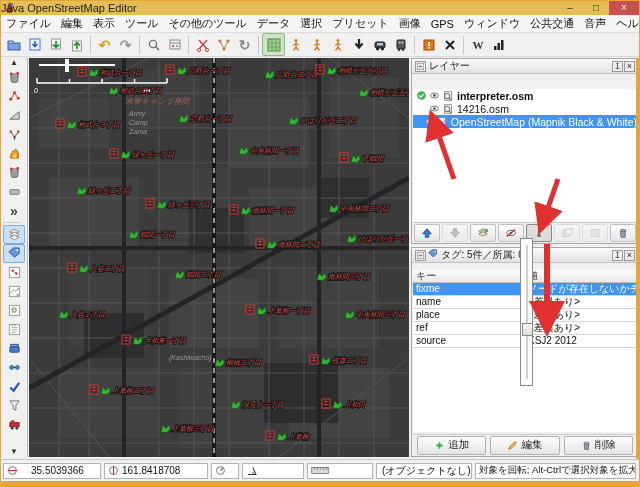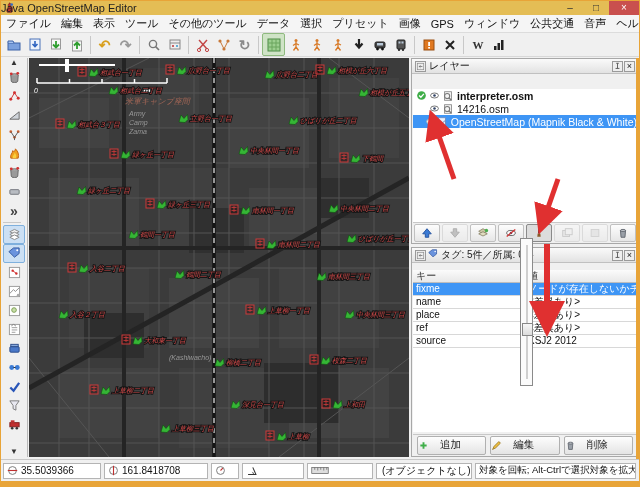--- a/index.html
+++ b/index.html
@@ -46,21 +46,21 @@
   .lybtn.disabled{opacity:.45;}
   .lybtn.pressed{background:#dcdcdc;border-color:#8a8a8a;}
   
   #tags-table{position:absolute;left:1px;top:22px;width:224px;bottom:24px;background:#fff;font-size:10px;color:#111;overflow:hidden;}
   .trow{display:flex;height:12px;line-height:12px;border-bottom:1px solid #d8d8d8;}
   .trow.header{background:linear-gradient(#fbfbfb,#e8e8e8);border-bottom:1px solid #bdbdbd;color:#333;}
   .trow.selected{background:#3e95f5;color:#fff;}
   .tc-key{width:108px;padding-left:3px;border-right:1px solid #d0d0d0;overflow:hidden;white-space:nowrap;}
   .tc-val{flex:1;padding-left:3px;overflow:hidden;white-space:nowrap;}
   #tags-buttons{position:absolute;left:1px;bottom:1px;width:224px;height:21px;display:flex;align-items:center;justify-content:space-between;background:#f0f0f0;border-top:1px solid #c8c8c8;padding:0 2px;box-sizing:border-box;}
-  .tagbtn{flex:1;height:17px;margin:16px 2px;border:1px solid #b0b0b0;background:linear-gradient(#fdfdfd,#e4e4e4);border-radius:2px;font-size:10.5px;display:flex;align-items:center;gap:11px;color:#222;}
+  .tagbtn{flex:1;height:17px;margin:16px 2px;border:1px solid #b0b0b0;background:linear-gradient(#fdfdfd,#e4e4e4);border-radius:2px;font-size:10.5px;display:flex;align-items:center;justify-content:center;gap:3px;color:#222;}
   
   #opacity-slider{position:absolute;left:519px;top:237px;width:13px;height:148px;background:#fbfbfb;border:1px solid #8a8a8a;box-sizing:border-box;z-index:40;}
   #opacity-groove{position:absolute;left:5px;top:6px;width:2px;bottom:6px;background:#cfcfcf;}
   #opacity-handle{position:absolute;left:1px;top:84px;width:9px;height:11px;background:linear-gradient(#f8f8f8,#dcdcdc);border:1px solid #888;}
   
   #annotations{position:absolute;left:0;top:0;width:640px;height:487px;pointer-events:none;z-index:50;}
   
   #statusbar{position:absolute;left:0;top:458px;width:640px;height:22px;background:#f0f0f0;border-top:1px solid #c8c8c8;display:flex;align-items:center;font-size:10px;color:#111;padding:0 2px;box-sizing:border-box;}
   .sseg{height:16px;background:#fff;border:1px solid #b4b4b4;display:flex;align-items:center;padding:0 3px;margin-right:3px;white-space:nowrap;overflow:hidden;box-sizing:border-box;}
   #bottomstrip{position:absolute;left:0;top:480px;width:640px;height:7px;background:#e8a438;}
@@ -841,21 +841,21 @@
     <line x1="557" y1="178" x2="541" y2="224" stroke="#e03030" stroke-width="5" marker-end="url(#ah)"></line>
     <line x1="546" y1="243" x2="546" y2="324" stroke="#e03030" stroke-width="6" marker-end="url(#ah)"></line>
   </svg>
 
   <div id="statusbar">
     <div class="sseg" style="width:98px">
       <svg width="11" height="11" viewBox="0 0 14 14">
           <circle cx="7" cy="7" r="5" fill="none" stroke="#777" stroke-width="1.2"></circle>
           <line x1="1" y1="7" x2="13" y2="7" stroke="#c03030" stroke-width="1.4"></line>
         </svg>
-      <span style="margin-left:3px">35.5039366</span>
+      <span style="margin-left:13px">35.5039366</span>
     </div>
     <div class="sseg" style="width:104px">
       <svg width="11" height="11" viewBox="0 0 14 14">
           <circle cx="7" cy="7" r="5" fill="none" stroke="#777" stroke-width="1.2"></circle>
           <line x1="7" y1="1" x2="7" y2="13" stroke="#c03030" stroke-width="1.4"></line>
         </svg>
       <span style="margin-left:3px">161.8418708</span>
     </div>
     <div class="sseg" style="width:28px">
       <svg width="11" height="11" viewBox="0 0 14 14">

